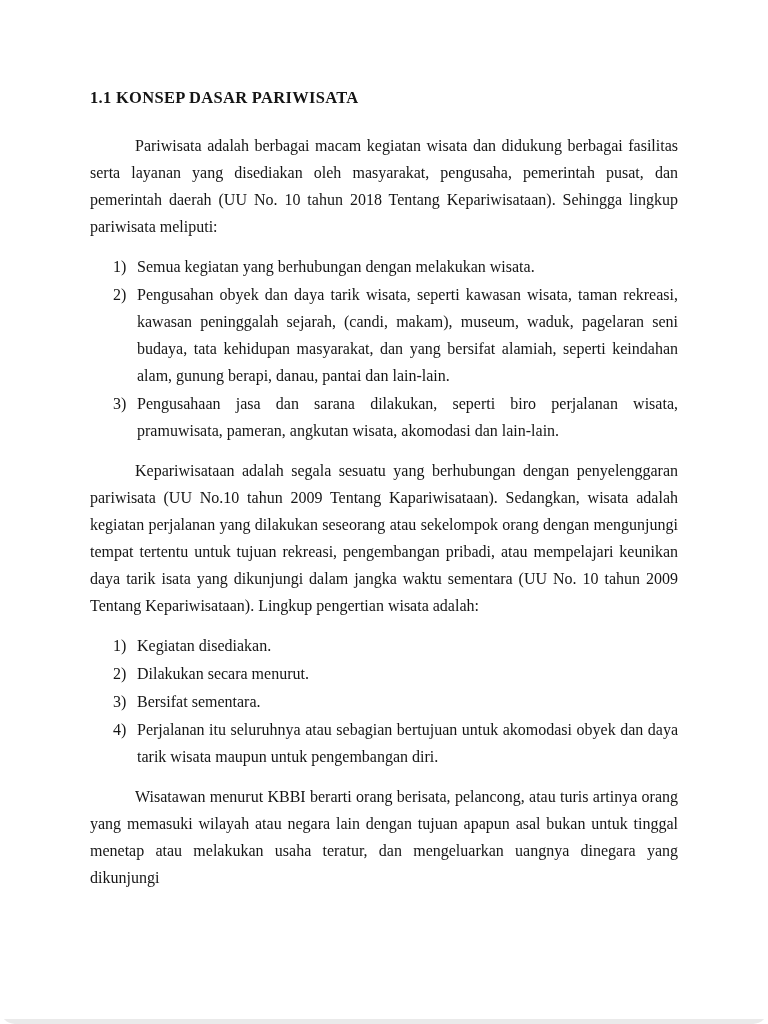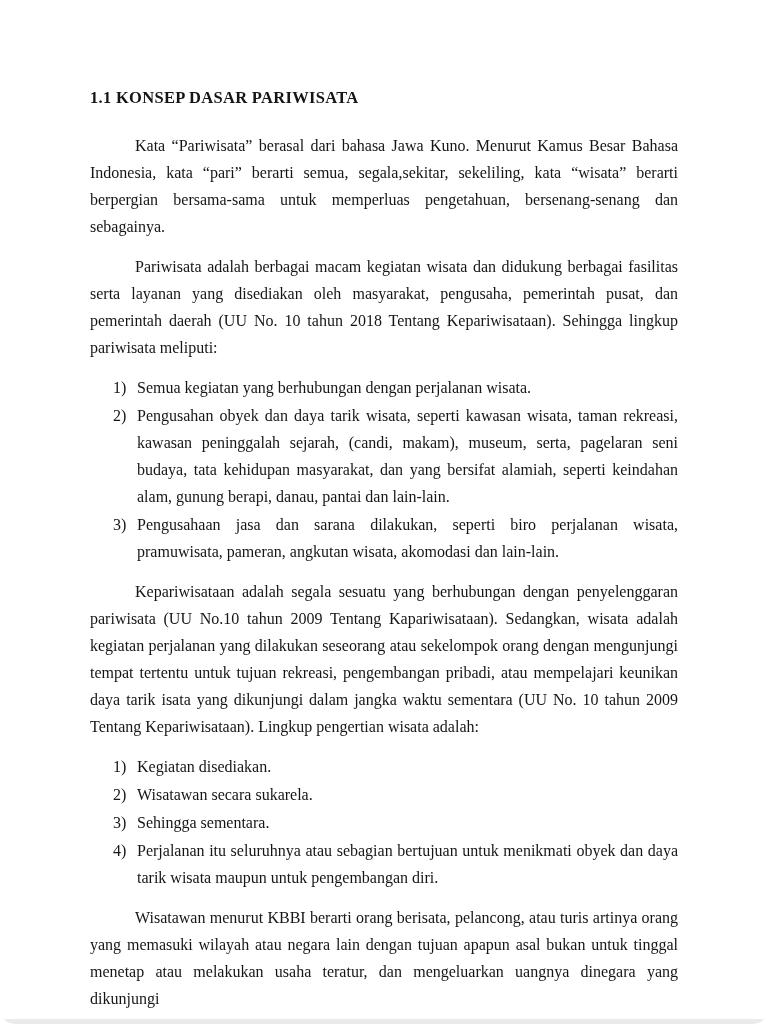--- a/index.html
+++ b/index.html
@@ -64,57 +64,56 @@
   }
 </style>
 </head>
 <body>
 
 <div class="page">
   <div class="content">
 
     <h1 class="heading">1.1 KONSEP DASAR PARIWISATA</h1>
 
-    <p class="para">Kata “Pariwisata” berasal dari bahasa Jawa Kuno. Menurut Kamus Besar Bahasa Indonesia, kata “pari” berarti semua, segala,sekitar, sekeliling, kata “wisata” berarti berpergian bersama-sama untuk memperluas pengetahuan, bersenang-senang dan sebagainya.</p>
 
     <p class="para">Pariwisata adalah berbagai macam kegiatan wisata dan didukung berbagai fasilitas serta layanan yang disediakan oleh masyarakat, pengusaha, pemerintah pusat, dan pemerintah daerah (UU No. 10 tahun 2018 Tentang Kepariwisataan). Sehingga lingkup pariwisata meliputi:</p>
 
     <div class="list">
       <div class="list-item">
         <span class="num">1)</span>
-        <span class="txt">Semua kegiatan yang berhubungan dengan perjalanan wisata.</span>
+        <span class="txt">Semua kegiatan yang berhubungan dengan melakukan wisata.</span>
       </div>
       <div class="list-item">
         <span class="num">2)</span>
-        <span class="txt">Pengusahan obyek dan daya tarik wisata, seperti kawasan wisata, taman rekreasi, kawasan peninggalah sejarah, (candi, makam), museum, serta, pagelaran seni budaya, tata kehidupan masyarakat, dan yang bersifat alamiah, seperti keindahan alam, gunung berapi, danau, pantai dan lain-lain.</span>
+        <span class="txt">Pengusahan obyek dan daya tarik wisata, seperti kawasan wisata, taman rekreasi, kawasan peninggalah sejarah, (candi, makam), museum, waduk, pagelaran seni budaya, tata kehidupan masyarakat, dan yang bersifat alamiah, seperti keindahan alam, gunung berapi, danau, pantai dan lain-lain.</span>
       </div>
       <div class="list-item">
         <span class="num">3)</span>
         <span class="txt">Pengusahaan jasa dan sarana dilakukan, seperti biro perjalanan wisata, pramuwisata, pameran, angkutan wisata, akomodasi dan lain-lain.</span>
       </div>
     </div>
 
     <p class="para">Kepariwisataan adalah segala sesuatu yang berhubungan dengan penyelenggaran pariwisata (UU No.10 tahun 2009 Tentang Kapariwisataan). Sedangkan, wisata adalah kegiatan perjalanan yang dilakukan seseorang atau sekelompok orang dengan mengunjungi tempat tertentu untuk tujuan rekreasi, pengembangan pribadi, atau mempelajari keunikan daya tarik isata yang dikunjungi dalam jangka waktu sementara (UU No. 10 tahun 2009 Tentang Kepariwisataan). Lingkup pengertian wisata adalah:</p>
 
     <div class="list">
       <div class="list-item">
         <span class="num">1)</span>
         <span class="txt">Kegiatan disediakan.</span>
       </div>
       <div class="list-item">
         <span class="num">2)</span>
-        <span class="txt">Wisatawan secara sukarela.</span>
+        <span class="txt">Dilakukan secara menurut.</span>
       </div>
       <div class="list-item">
         <span class="num">3)</span>
-        <span class="txt">Sehingga sementara.</span>
+        <span class="txt">Bersifat sementara.</span>
       </div>
       <div class="list-item">
         <span class="num">4)</span>
-        <span class="txt">Perjalanan itu seluruhnya atau sebagian bertujuan untuk menikmati obyek dan daya tarik wisata maupun untuk pengembangan diri.</span>
+        <span class="txt">Perjalanan itu seluruhnya atau sebagian bertujuan untuk akomodasi obyek dan daya tarik wisata maupun untuk pengembangan diri.</span>
       </div>
     </div>
 
     <p class="para">Wisatawan menurut KBBI  berarti orang berisata, pelancong, atau turis artinya orang yang memasuki wilayah atau negara lain dengan tujuan apapun asal bukan untuk tinggal menetap atau melakukan usaha teratur, dan mengeluarkan uangnya dinegara yang dikunjungi</p>
 
   </div>
   <div class="page-edge"></div>
 </div>
 
 </body></html>

